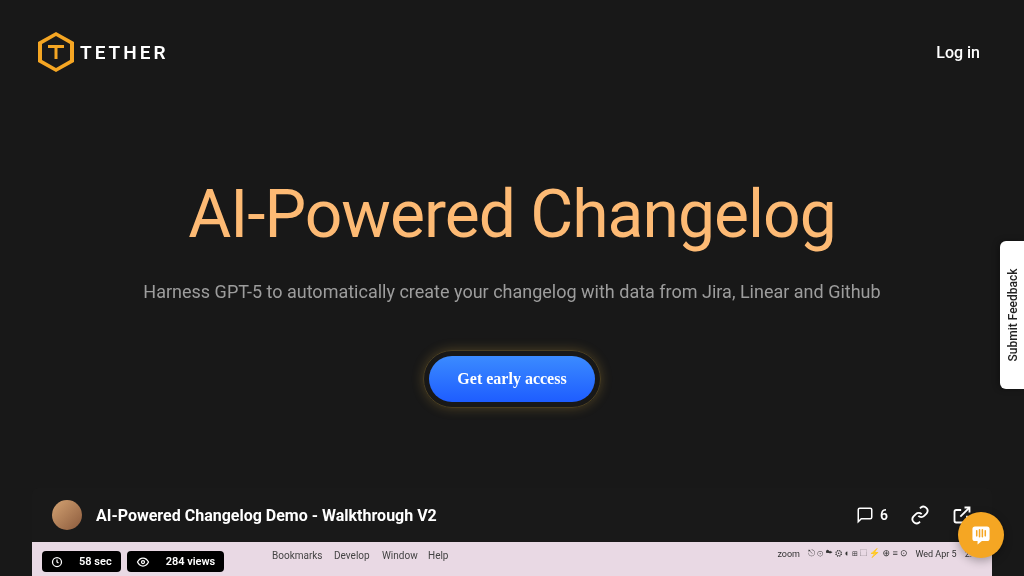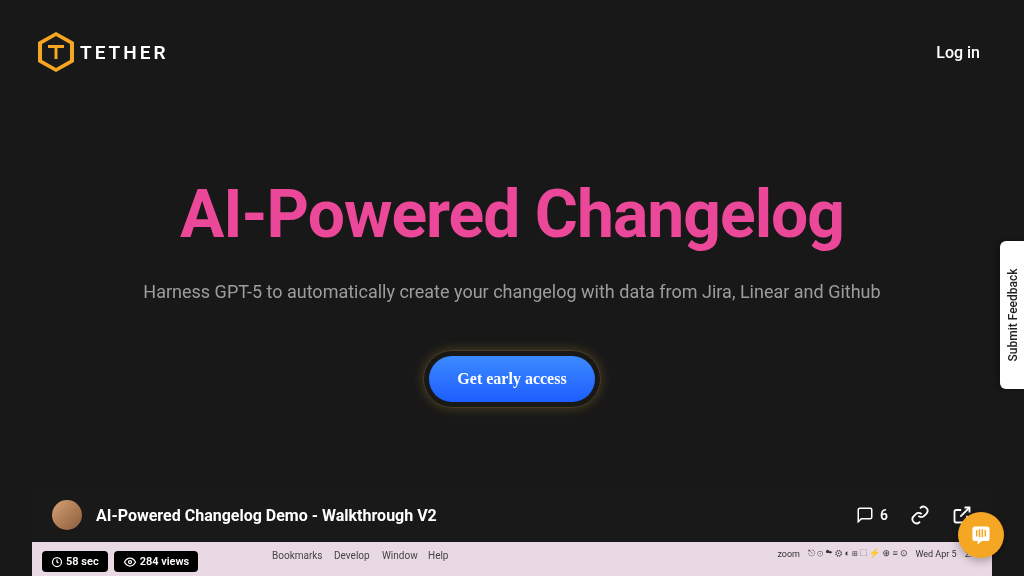--- a/index.html
+++ b/index.html
@@ -39,23 +39,23 @@
   font-weight: 500;
   color: #fff;
   cursor: pointer;
 }
 .hero {
   text-align: center;
   margin-top: 102px;
 }
 .hero h1 {
   font-size: 66px;
-  font-weight: 700;
+  font-weight: 400;
   letter-spacing: -1px;
-  color: #ec4899;
+  color: #fdba74;
   margin-top: 28px;
 }
 .hero p {
   margin-top: 28px;
   font-size: 18px;
   color: #9d9d9d;
 }
 .cta-wrap {
   display: inline-block;
   margin-top: 48px;
@@ -134,21 +134,21 @@
 .stats {
   position: absolute;
   left: 10px;
   bottom: 4px;
   display: flex;
   gap: 6px;
 }
 .stat-pill {
   display: flex;
   align-items: center;
-  gap: 3px;
+  gap: 16px;
   background: #000;
   color: #fff;
   font-size: 11px;
   font-weight: 600;
   padding: 4px 9px;
   border-radius: 4px;
 }
 .right-menu-icons {
   position: absolute;
   right: 10px;

